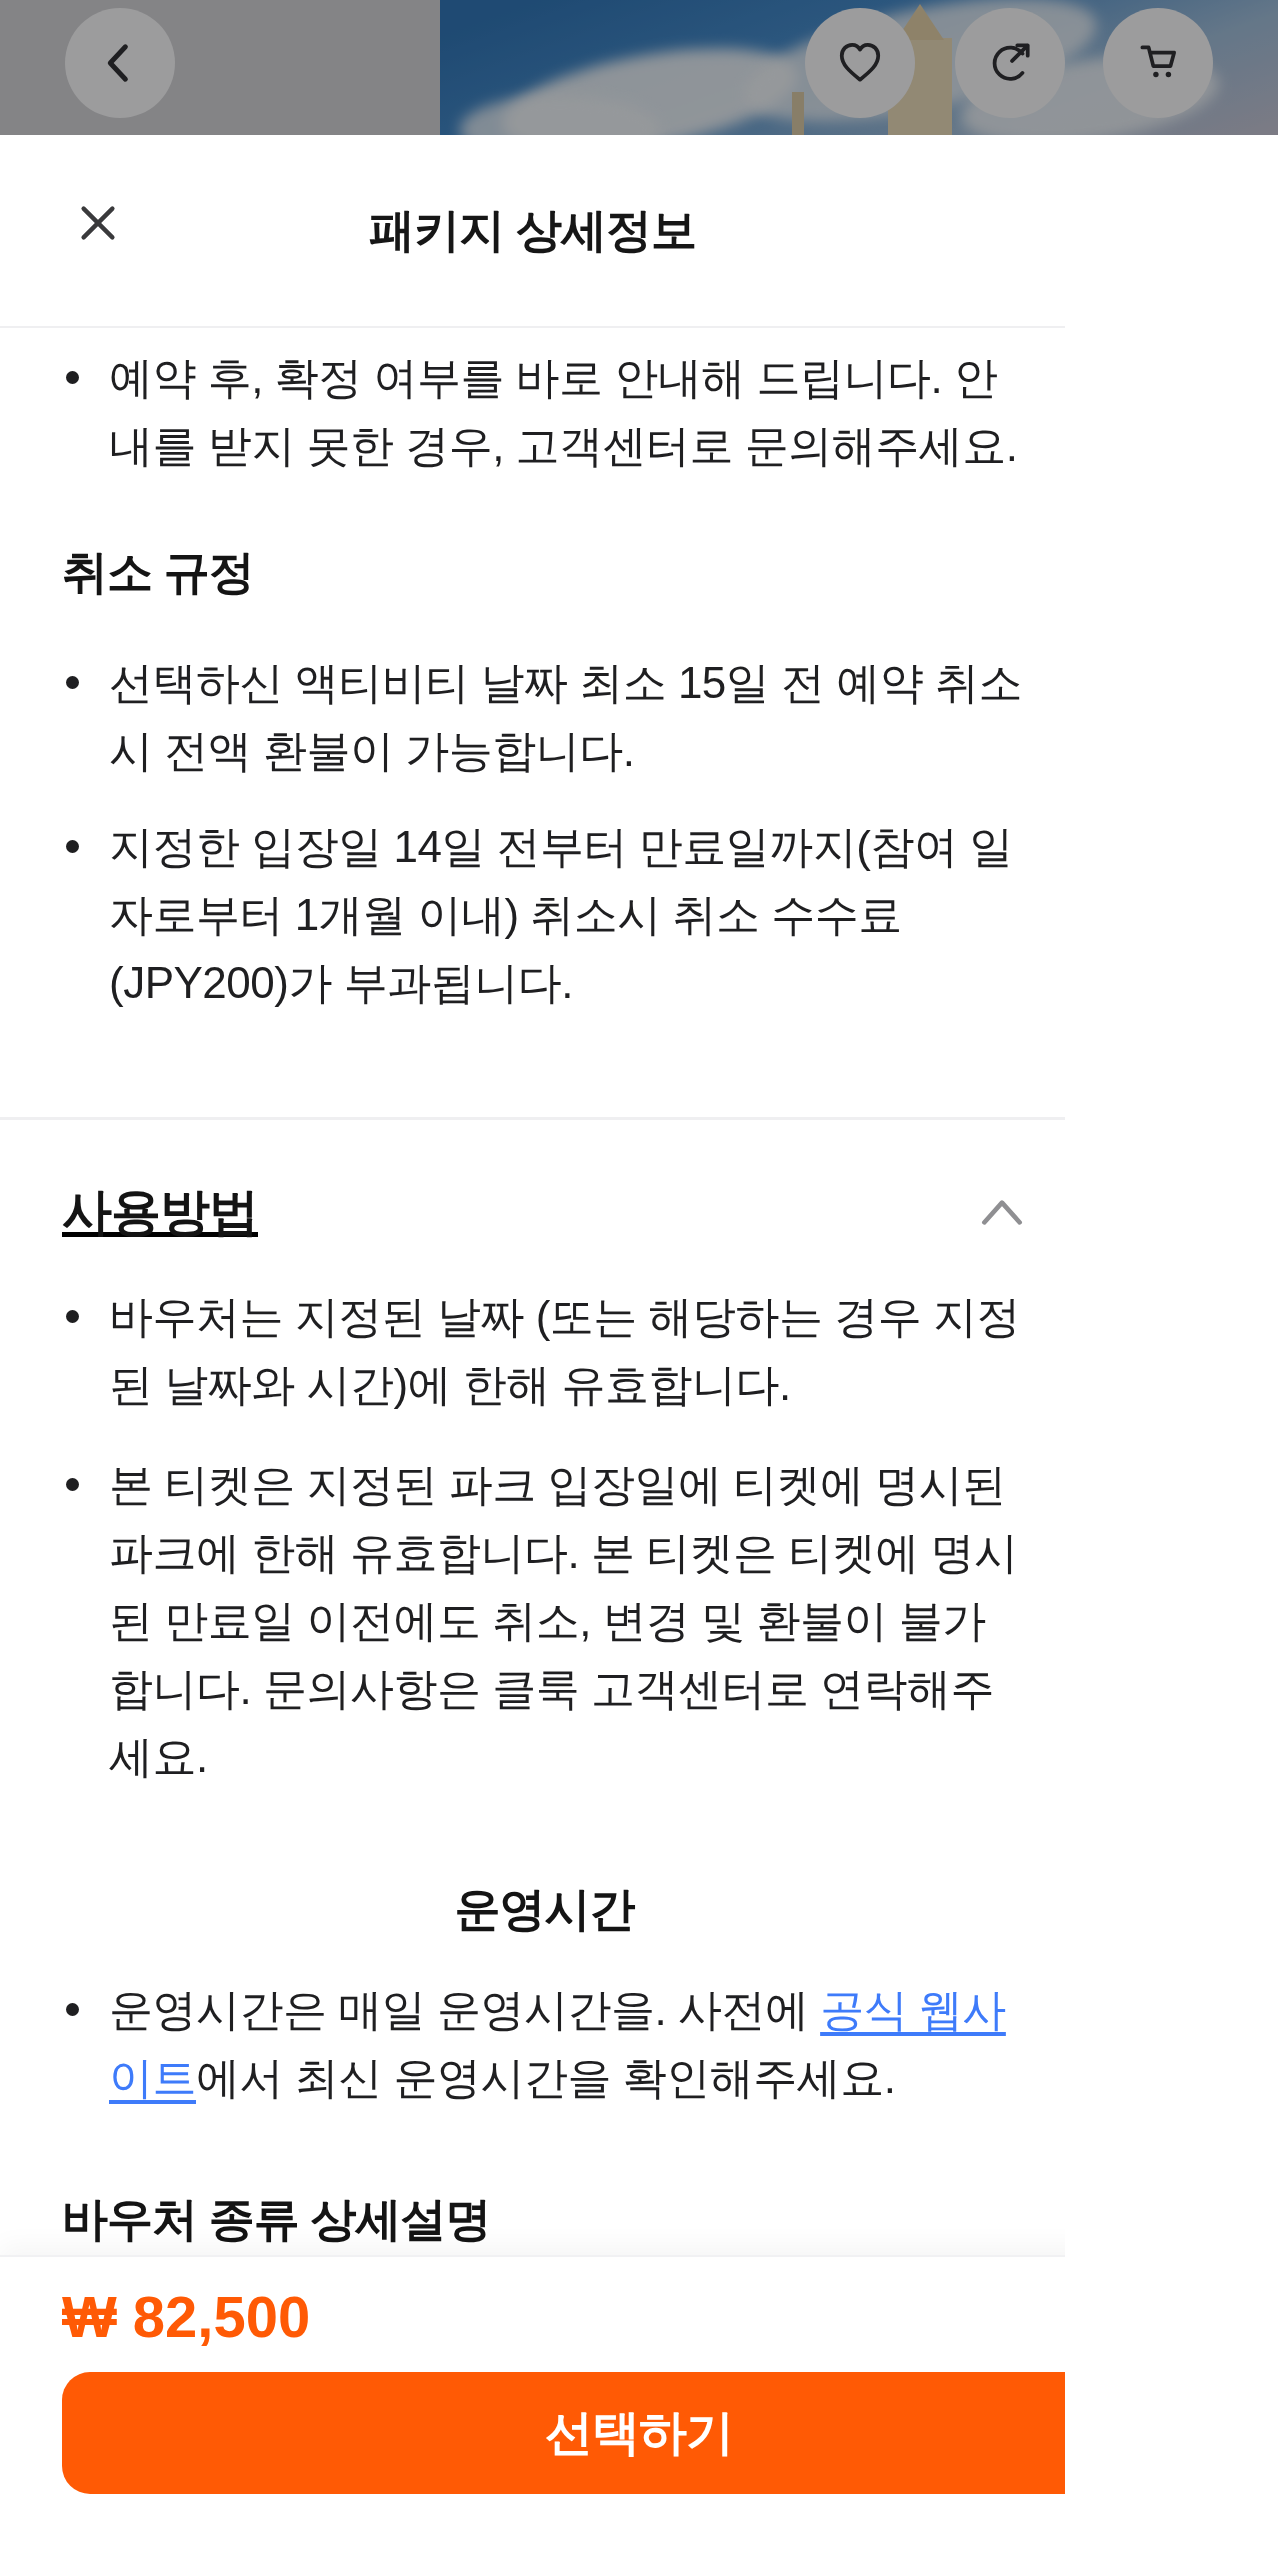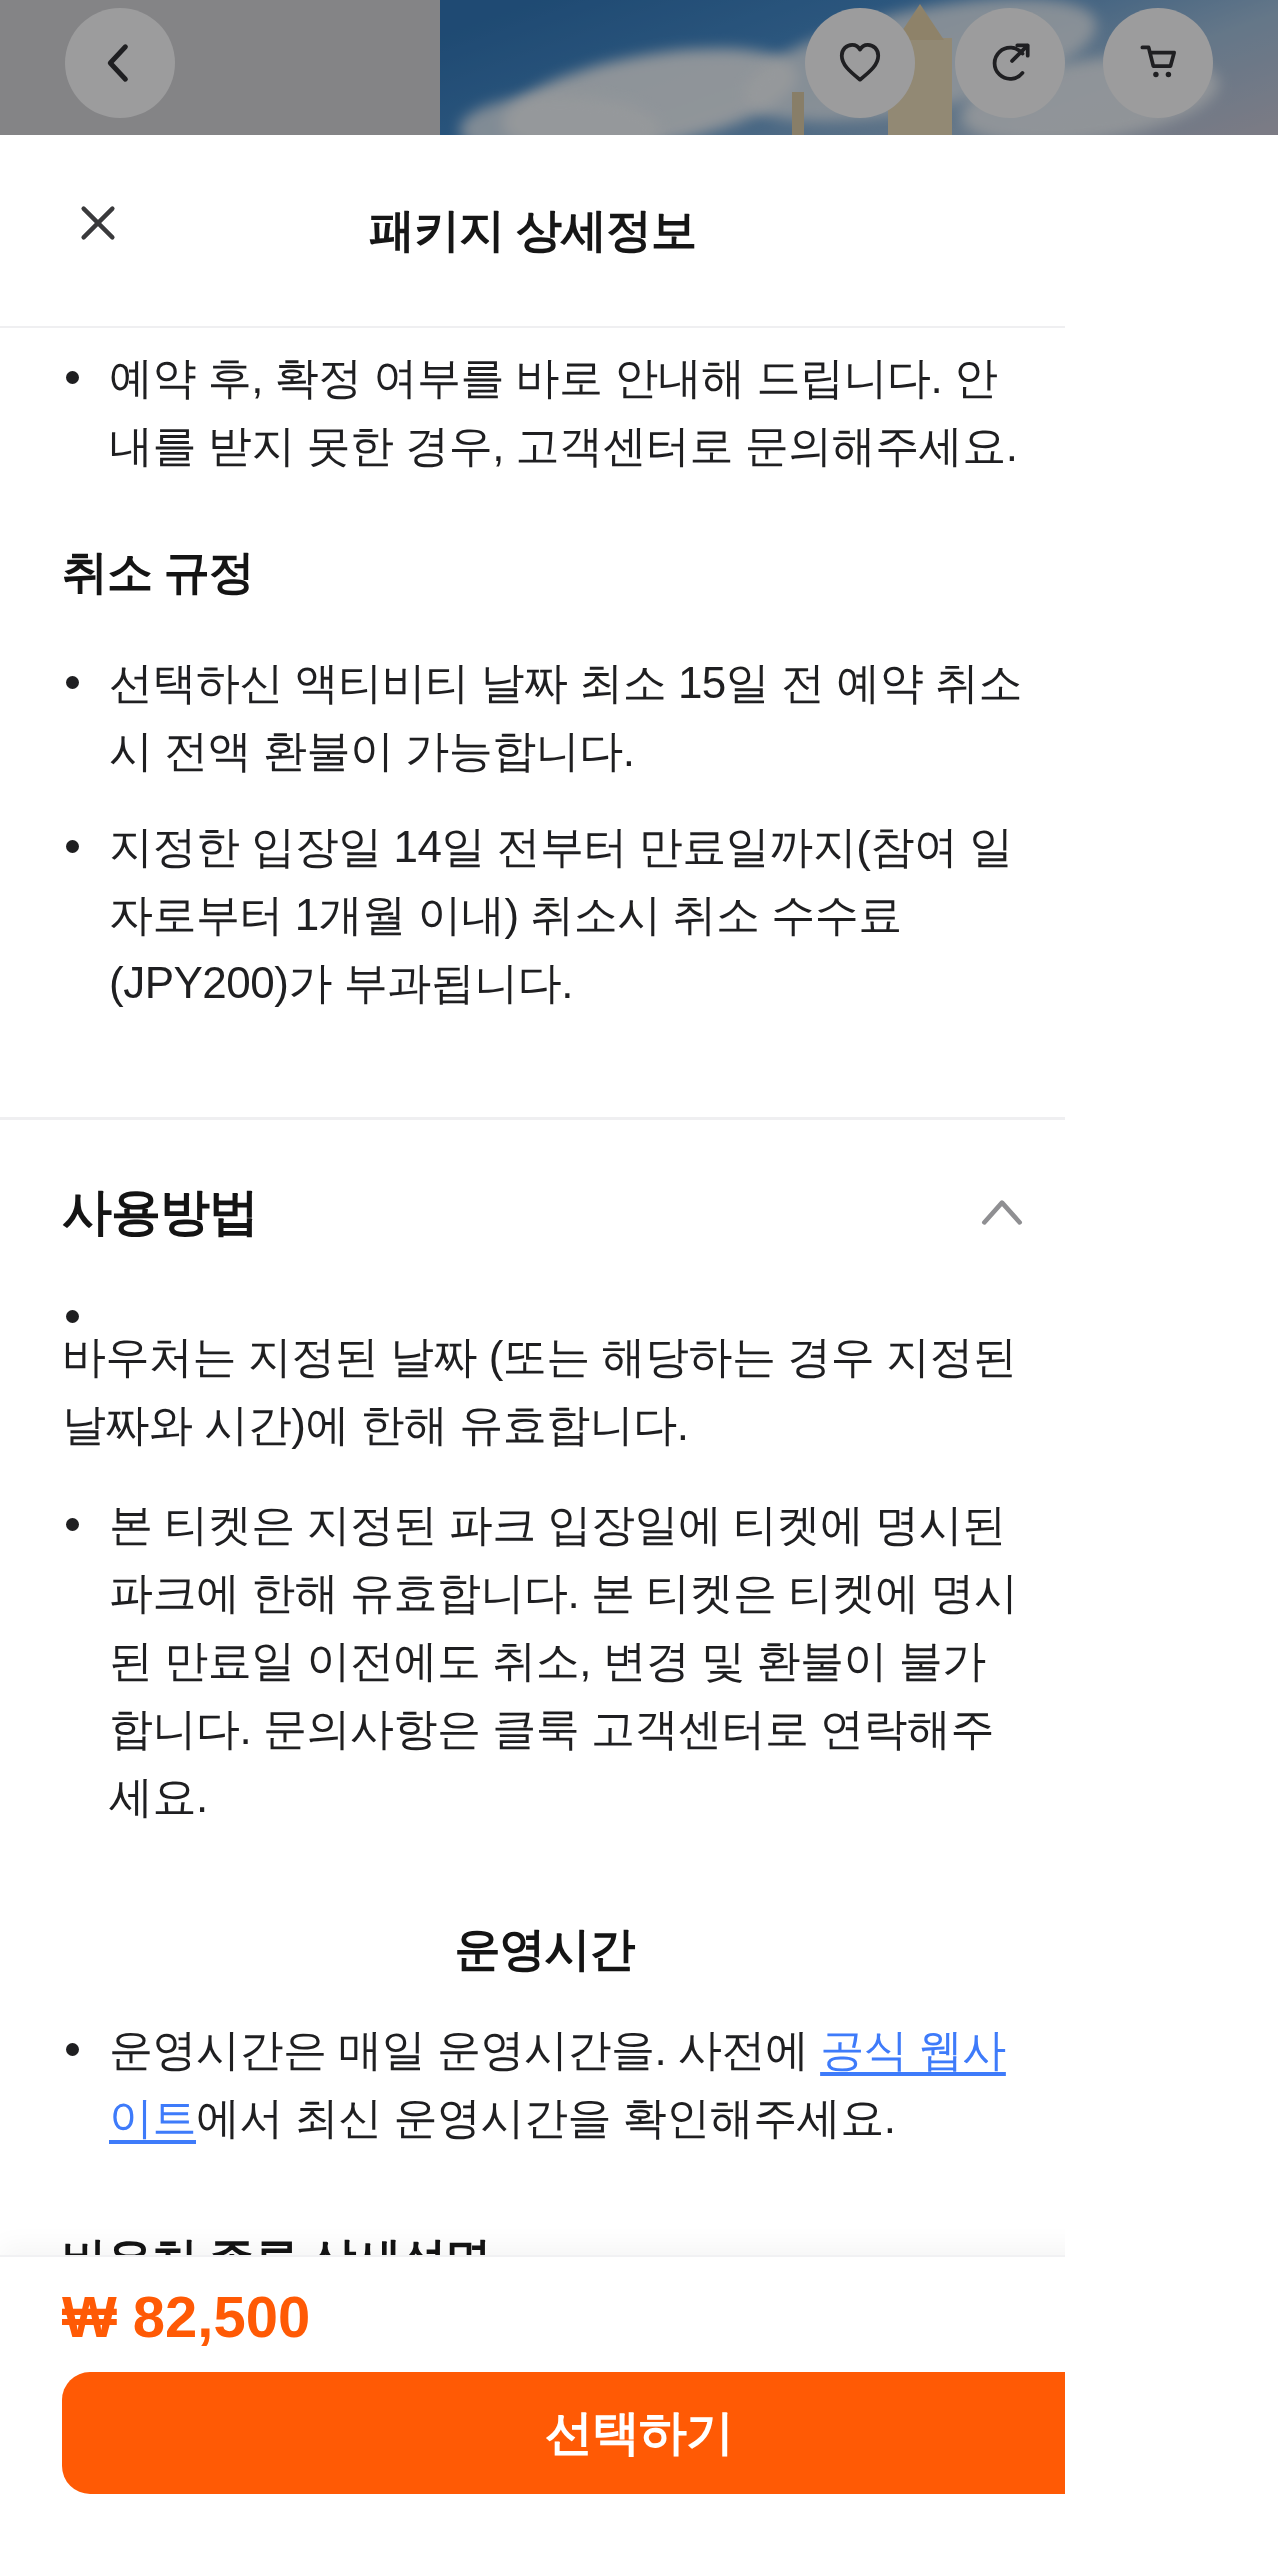--- a/index.html
+++ b/index.html
@@ -43,24 +43,24 @@
   .bullet{display:flex;}
   .dot{flex:0 0 13px;width:13px;height:13px;border-radius:50%;background:var(--ink);margin:27px 30px 0 4px;}
   .btext{flex:1;font-size:44px;line-height:68px;color:var(--ink);letter-spacing:-0.5px;}
   .h-sec{font-size:46px;line-height:56px;font-weight:700;color:#141414;letter-spacing:-1px;}
 
   .m-intro{margin-top:16px;}
   .m-cancel-title{margin-top:64px;}
   .m-c1{margin-top:49px;}
   .m-c2{margin-top:28px;}
   .divider-full{height:3px;background:#efeff1;border:none;margin:100px -38px 0 -62px;}
-  .usage-row{margin-top:62px;height:60px;display:flex;align-items:center;justify-content:space-between;cursor:pointer;}
+  .usage-row{margin-top:62px;height:60px;display:flex;align-items:center;justify-content:space-between;cursor:pointer;text-decoration:underline;}
   .usage-title{font-size:50px;line-height:60px;font-weight:700;color:#141414;letter-spacing:-1px;}
   .m-validity-title{margin-top:126px;}
-  .m-v1{margin-top:41px;flex-direction:column;}
+  .m-v1{margin-top:41px;}
   .m-v2{margin-top:32px;}
   .m-hours-title{margin-top:90px;text-align:center;}
   .m-h1{margin-top:39px;}
   .m-voucher-title{margin-top:79px;}
   .inline-link{color:var(--link);text-decoration:underline;text-underline-offset:7px;cursor:pointer;}
 
   
   .footer{position:absolute;left:0;bottom:0;width:1278px;height:305px;background:#fff;
     border-top:2px solid #f1f1f3;box-shadow:0 -10px 24px rgba(0,0,0,0.04);padding:26px 62px 0;}
   .price{font-size:58px;font-weight:700;color:var(--accent);letter-spacing:0;}

